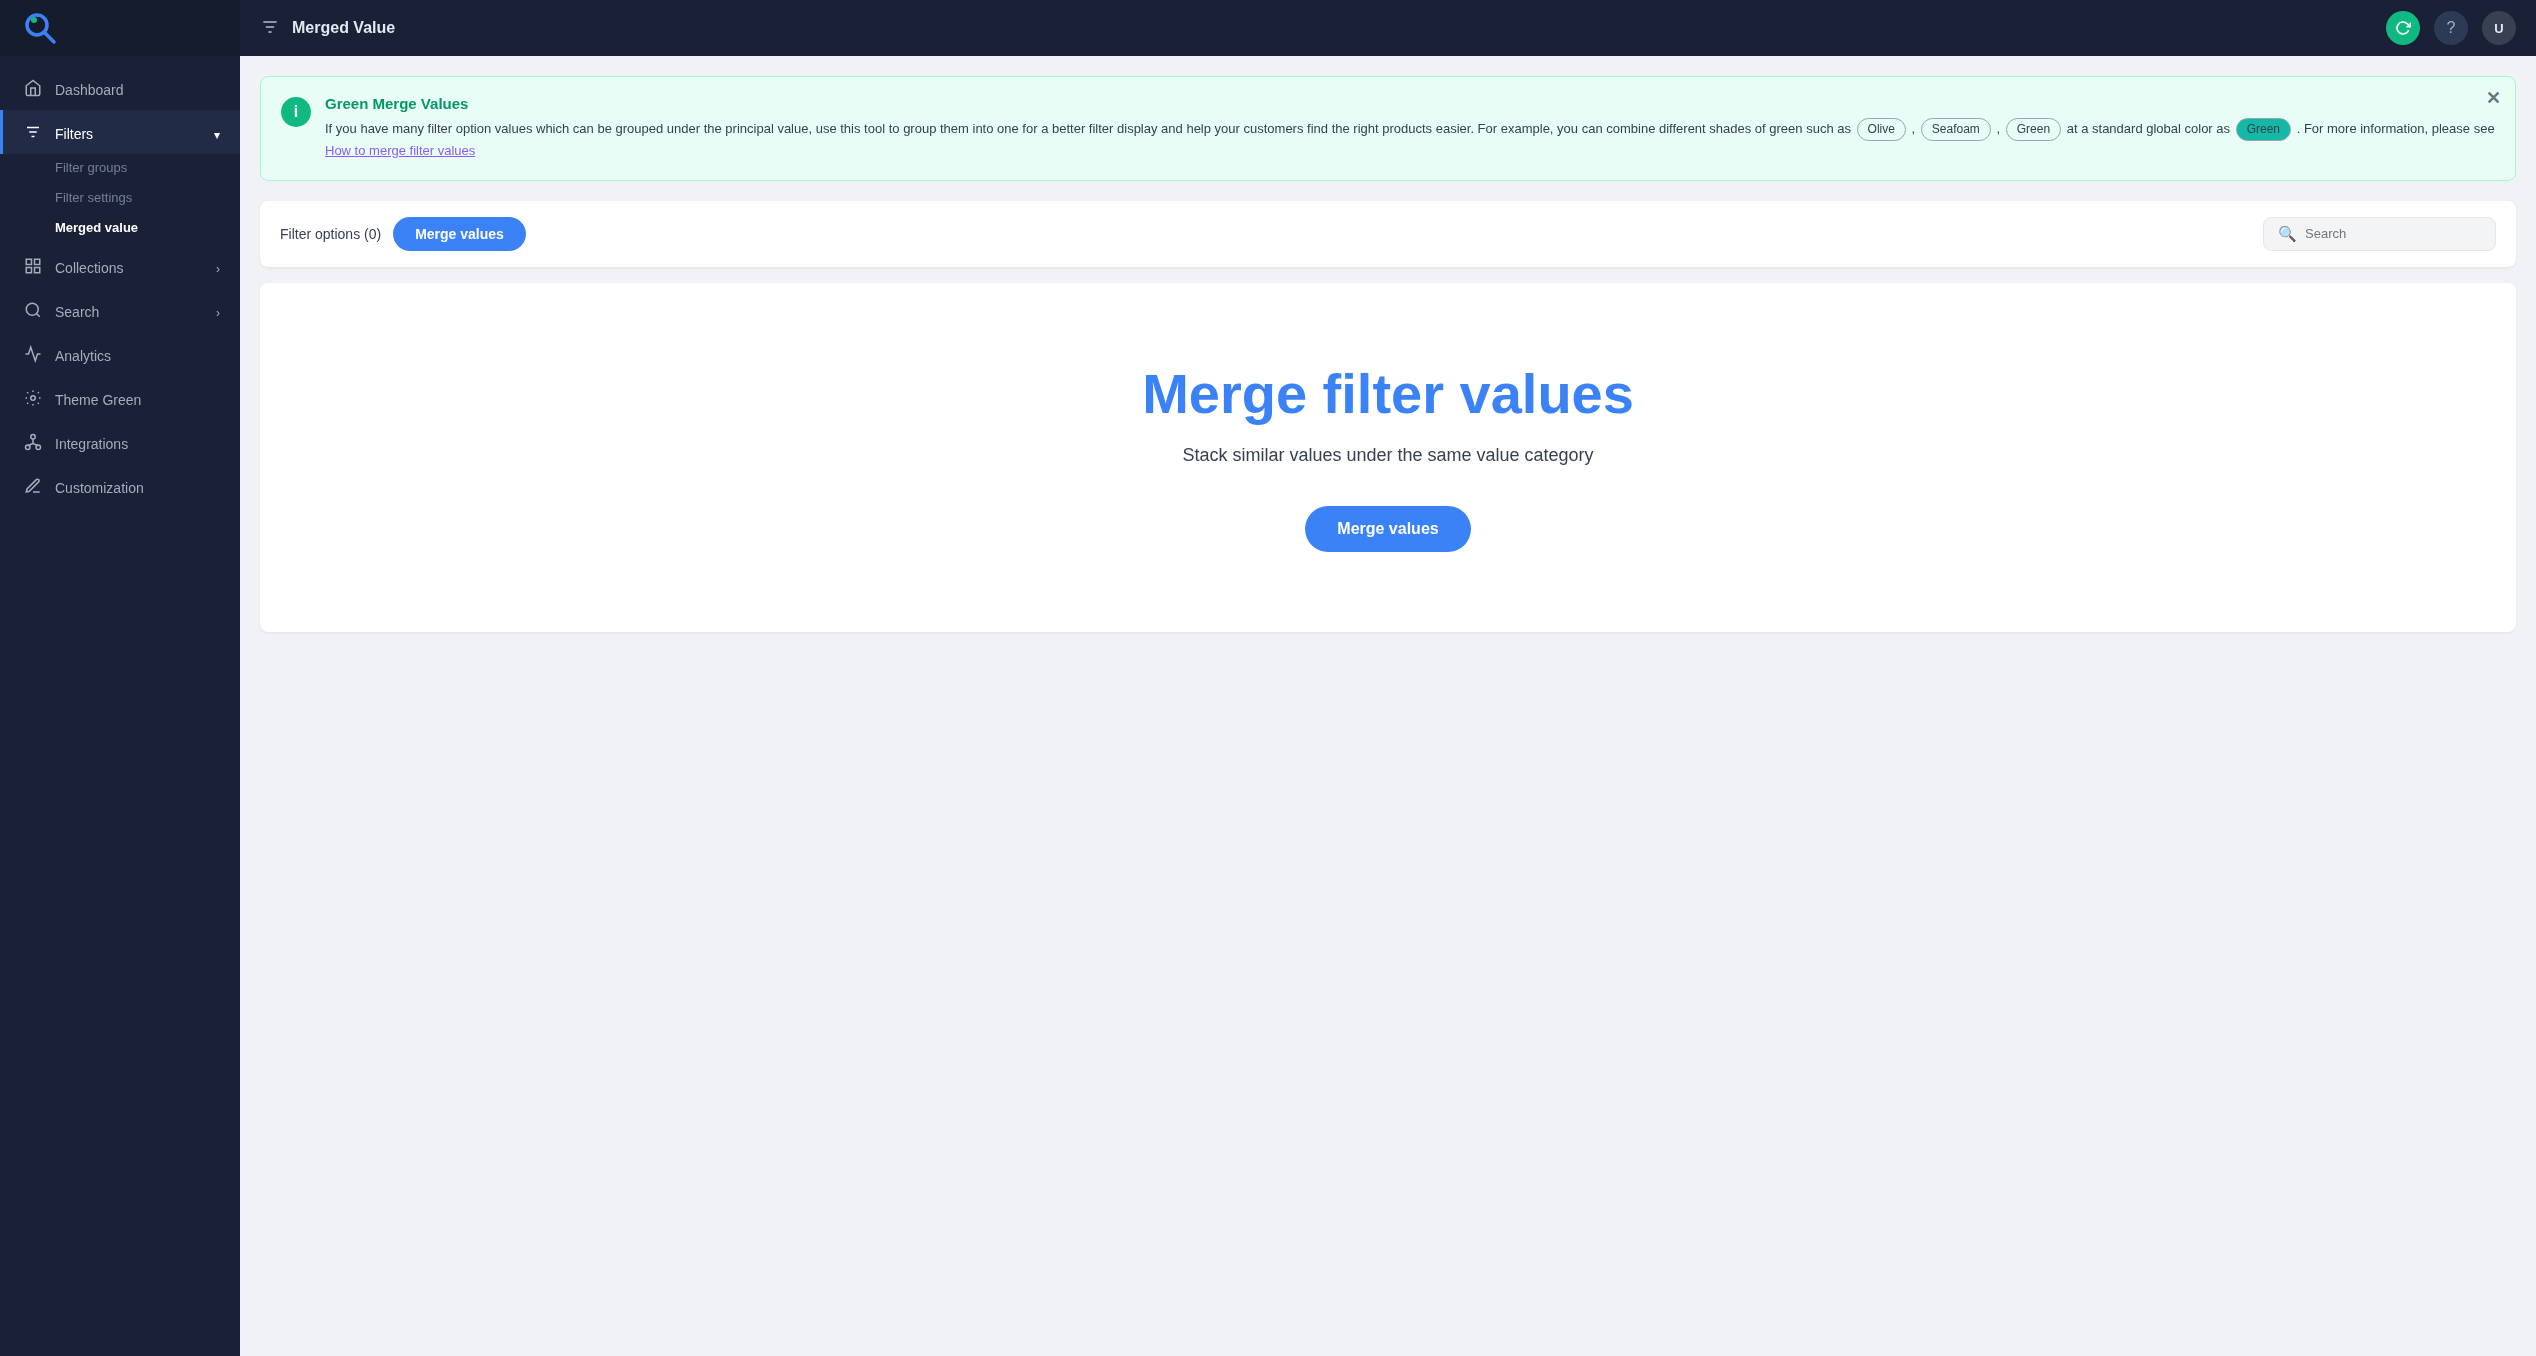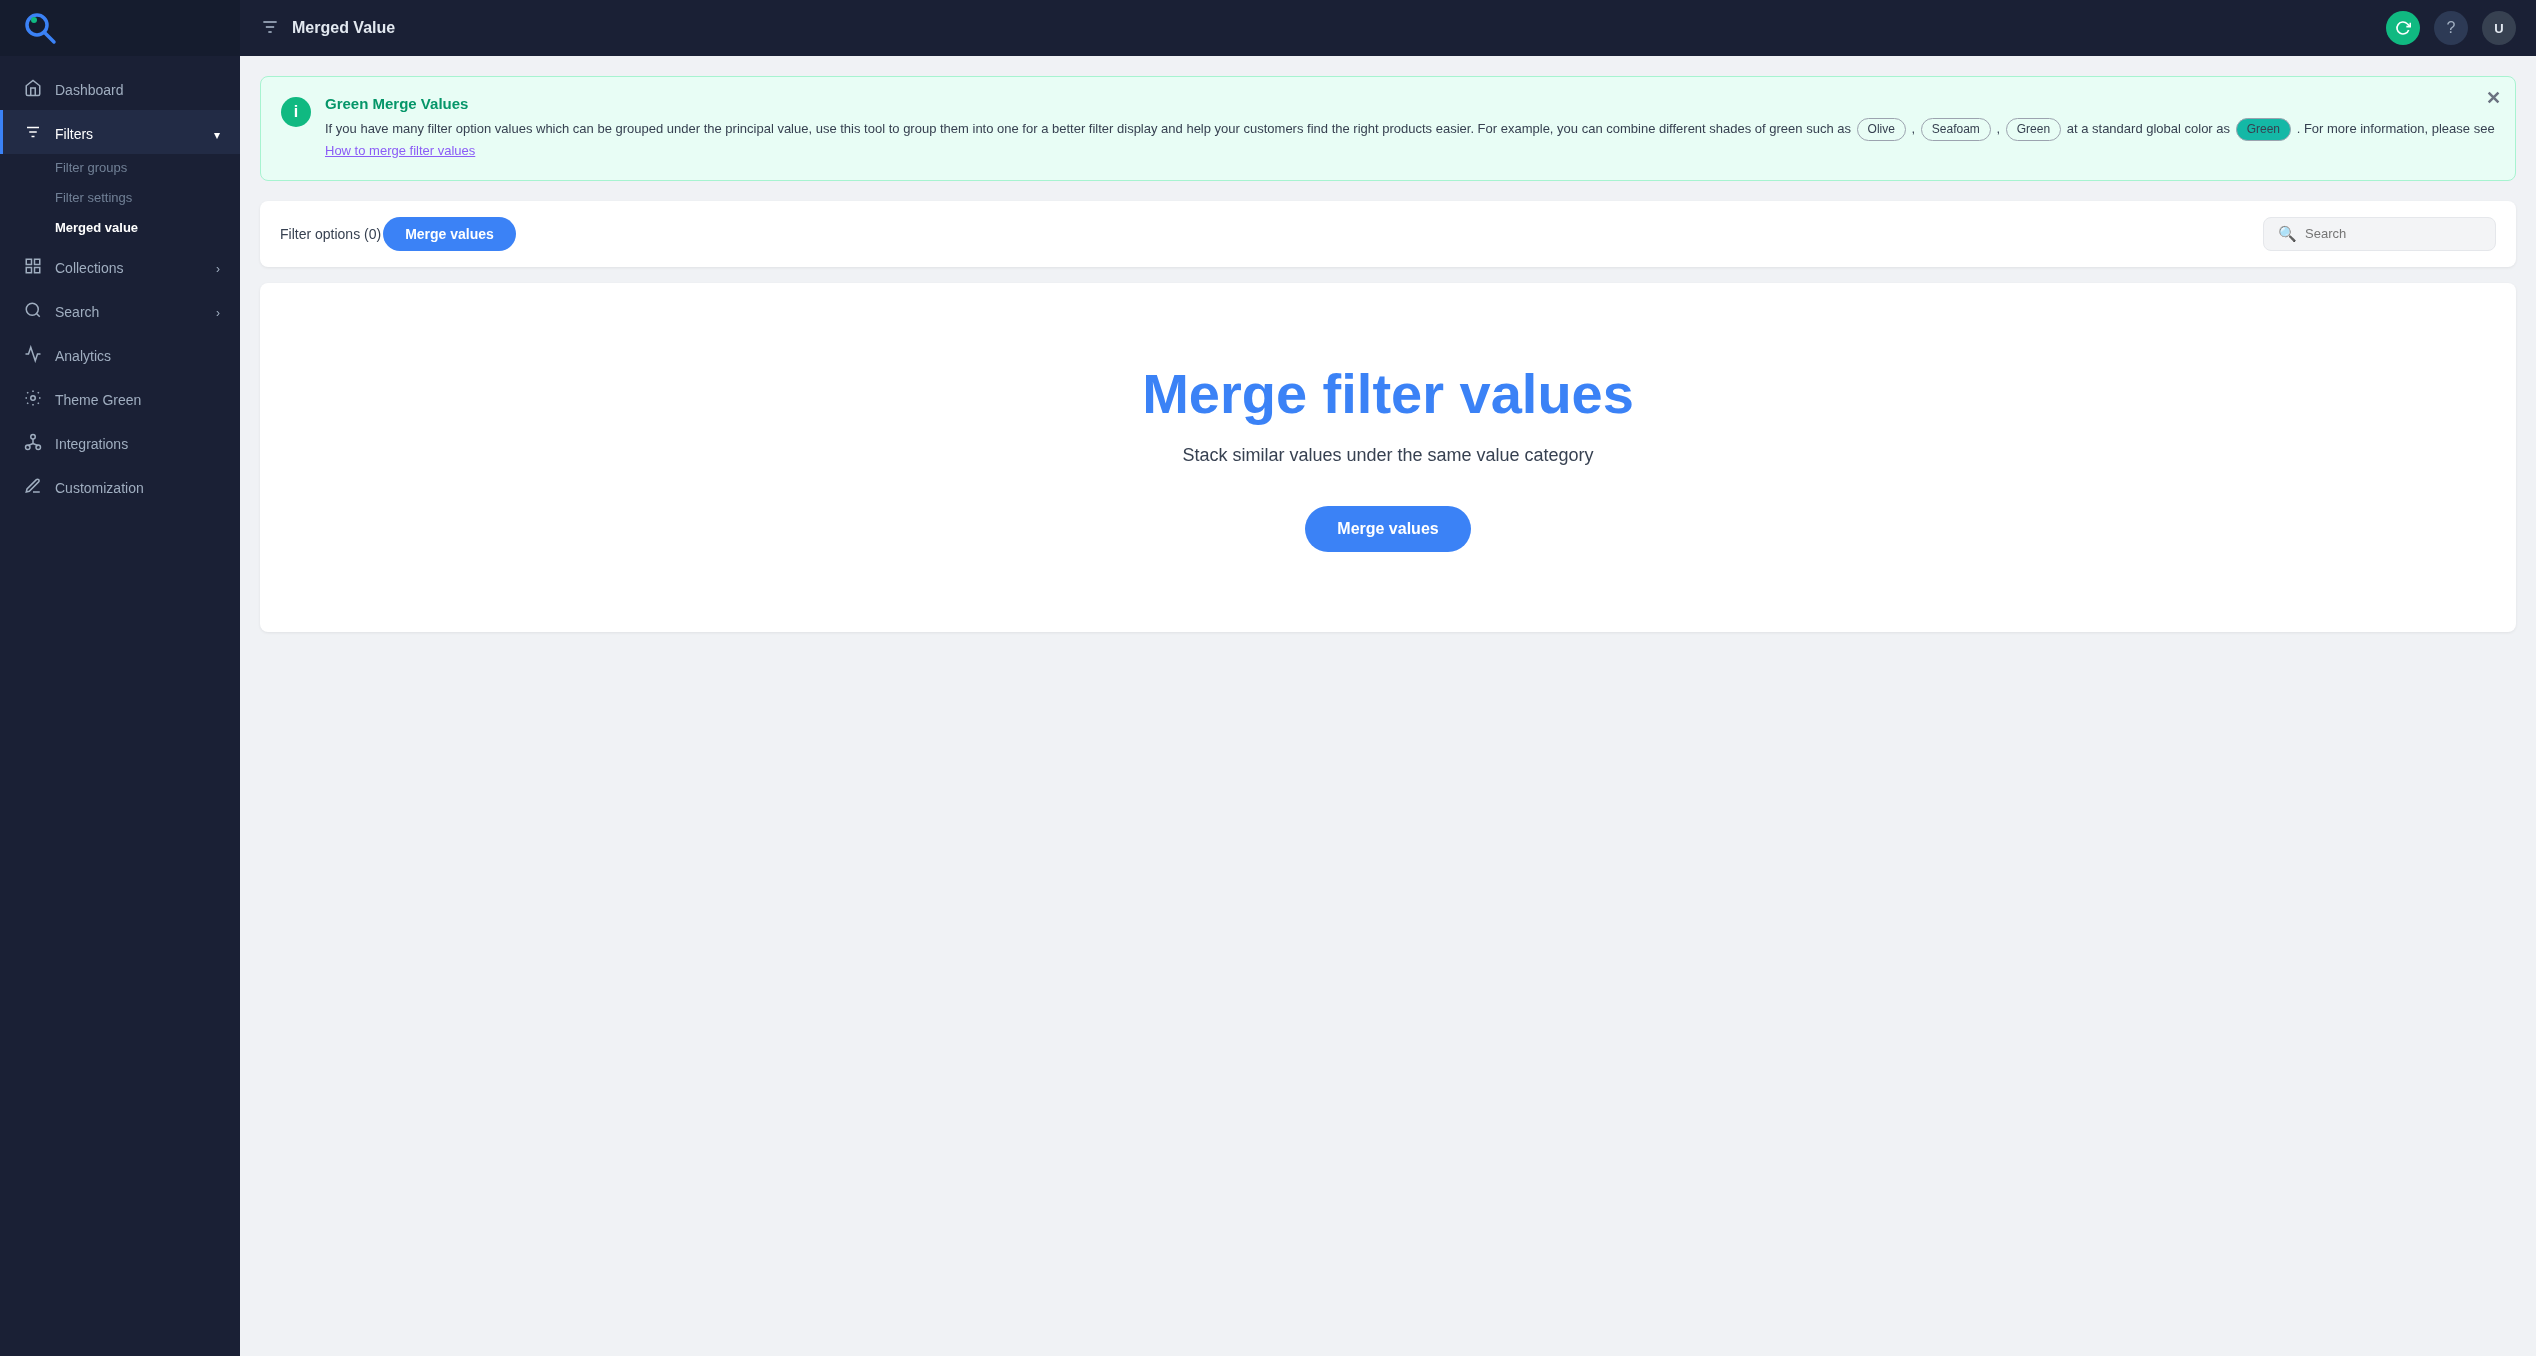--- a/index.html
+++ b/index.html
@@ -136,21 +136,21 @@
       line-height: 1;
     }
 
     
     .tabs-bar {
       background: #fff;
       border-radius: 8px;
       padding: 16px 20px;
       display: flex;
       align-items: center;
-      gap: 2px;
+      gap: 12px;
       box-shadow: 0 1px 3px rgba(0,0,0,0.07);
       margin-bottom: 16px;
     }
     .tab-label { color: #374151; font-size: 14px; font-weight: 500; }
     .merge-btn {
       background: #3b82f6;
       color: #fff;
       border: none;
       border-radius: 24px;
       padding: 9px 22px;

